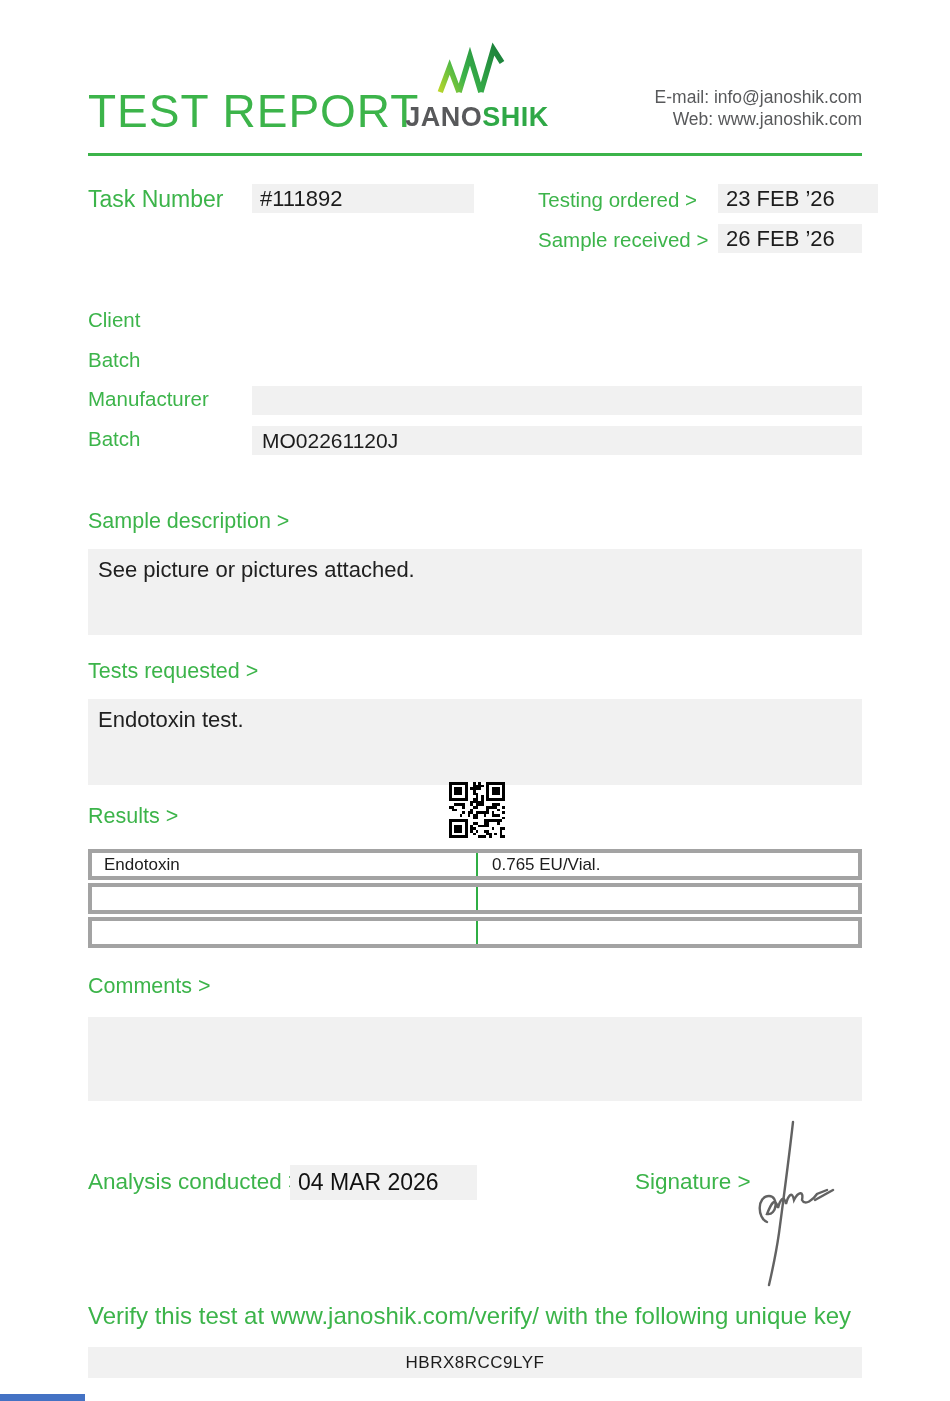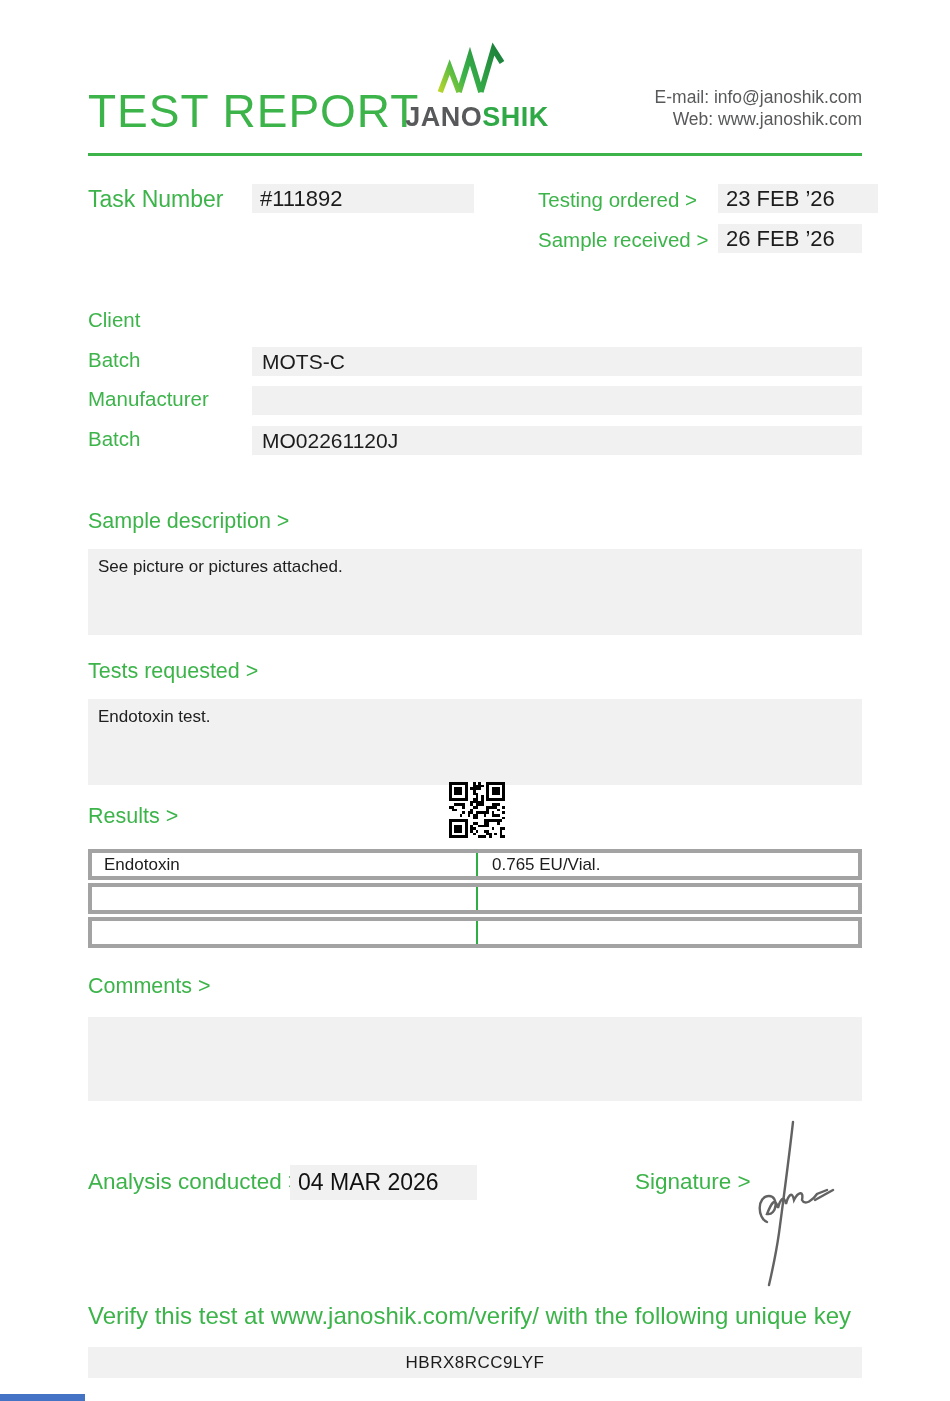--- a/index.html
+++ b/index.html
@@ -39,21 +39,21 @@
 
   
   .info-label { left:88px; font-size:20.5px; }
   .info-box { left:252px; width:610px; height:29px; }
   .info-box span { font-size:21px; color:#1c1c1c; padding-left:10px; white-space:nowrap; }
 
   
   .sec-head { left:88px; font-size:21.5px; color:#3cb44a; }
   .sec-box { left:88px; width:774px; background:#f1f1f1; }
   .sec-box span {
-    display:block; padding:8px 10px; font-size:17px; color:#202020;
+    display:block; padding:8px 10px; font-size:22px; color:#202020;
   }
 
   
   .res-table { left:88px; top:849px; width:774px; }
   .res-row { display:flex; border:4px solid #a3a3a3; height:31px; margin-bottom:3px; background:#ffffff; }
   .res-cell { display:flex; align-items:center; font-size:17px; color:#1c1c1c; }
   .res-cell.c1 { width:386px; border-right:2px solid #2fae44; padding-left:12px; }
   .res-cell.c2 { flex:1; padding-left:14px; }
 
   .qr { left:449px; top:782px; width:56px; height:56px; }
@@ -105,23 +105,20 @@
   <div class="abs gbox ordered-box">
     <span class="date-val">23 FEB ’26</span>
   </div>
   <div class="abs lbl received-label">Sample received &gt;</div>
   <div class="abs gbox received-box">
     <span class="date-val">26 FEB ’26</span>
   </div>
 
   <div class="abs lbl info-label" style="top:308px">Client</div>
   <div class="abs lbl info-label" style="top:348px">Batch</div>
-  <div class="abs gbox info-box" style="top:347px">
-    <span>MOTS-C</span>
-  </div>
   <div class="abs lbl info-label" style="top:387px">Manufacturer</div>
   <div class="abs gbox info-box" style="top:386px">
     <span></span>
   </div>
   <div class="abs lbl info-label" style="top:427px">Batch</div>
   <div class="abs gbox info-box" style="top:426px">
     <span>MO02261120J</span>
   </div>
 
   <div class="abs sec-head" style="top:509px">Sample description &gt;</div>

